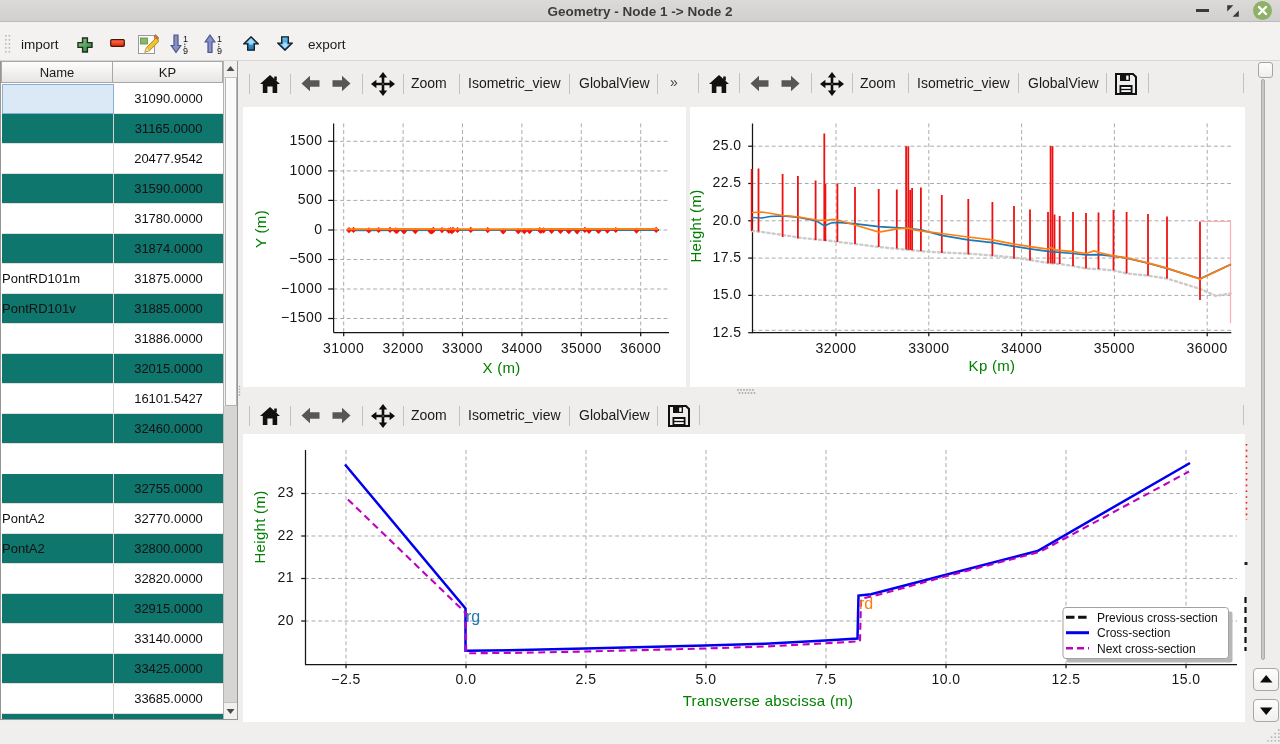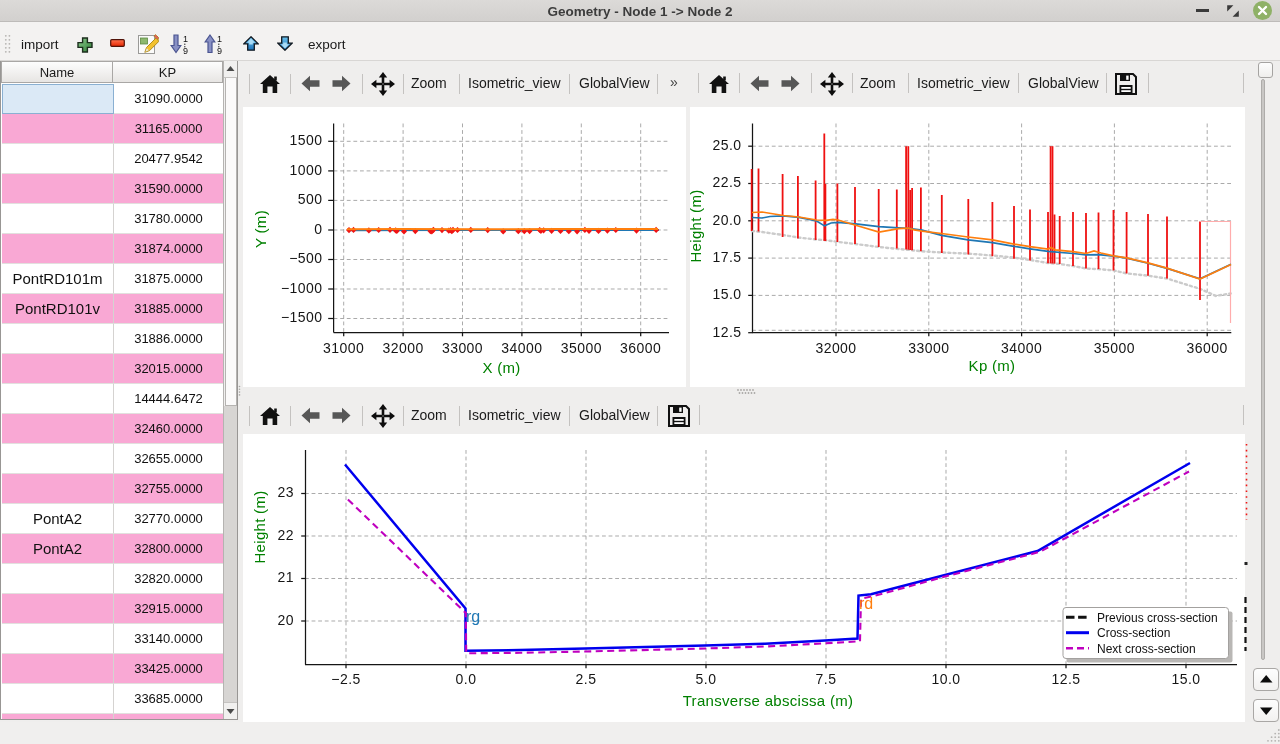--- a/index.html
+++ b/index.html
@@ -5,23 +5,23 @@
 .abs{position:absolute}
 #titlebar{position:absolute;left:0;top:0;width:1280px;height:22px;background:linear-gradient(#dcdad8,#d2d0ce);border-bottom:1px solid #bdbbb9}
 #title{position:absolute;width:100%;text-align:center;top:4px;font-size:13.5px;font-weight:bold;color:#3c3c3c}
 #toolbar{position:absolute;left:0;top:22px;width:1280px;height:39px;background:#f3f2f1;border-bottom:1px solid #d8d6d4}
 .tbtxt{position:absolute;font-size:13.5px;color:#1a1a1a}
 #statusbar{position:absolute;left:0;top:722px;width:1280px;height:22px;background:#f0efee}
 
 #tframe{position:absolute;left:0px;top:61px;width:238px;height:659px;background:#fff;border:1px solid #989694}
 .th{position:absolute;top:61px;height:22px;background:linear-gradient(#fdfdfd,#e7e5e3);border:1px solid #a9a7a5;font-size:13px;color:#1a1a1a;text-align:center;line-height:21px}
 .tr{position:absolute;left:1px;width:222px;height:30px;background:#fff}
-.tr.alt{background:#f9a8d4}
+.tr.alt{background:#0f766e}
 .tr.sel .tdn{background:#dbe9f6;border:1px solid #8ab0d2}
-.tdn{position:absolute;left:0;top:0;width:112px;height:30px;border-right:1px solid #d5d3d1;border-bottom:1px solid #e2e0de;font-size:15px;color:#111;text-align:center;line-height:29px}
+.tdn{position:absolute;left:0;top:0;width:112px;height:30px;border-right:1px solid #d5d3d1;border-bottom:1px solid #e2e0de;font-size:13px;color:#111;text-align:left;line-height:29px}
 .tdk{position:absolute;left:112px;top:0;width:110px;height:30px;border-right:1px solid #d5d3d1;border-bottom:1px solid #e2e0de;font-size:13px;color:#111;text-align:center;line-height:29px}
 
 .vsep{position:absolute;width:1px;height:20px;background:#c4c2c0}
 .navtxt{position:absolute;font-size:14px;color:#1a1a1a}
 .canvas{position:absolute;background:#fff}
 svg{position:absolute;left:0;top:0}
 svg text{font-family:"Liberation Sans",sans-serif}
 .ticklab{font-size:14px;letter-spacing:0.45px;fill:#151515}
 .axlab{font-size:15px;letter-spacing:0.3px;fill:#008000}
 </style></head><body>
@@ -165,29 +165,25 @@
     <div class="tr " style="top:241px">
       <div class="tdn"></div>
       <div class="tdk">31886.0000</div>
     </div>
     <div class="tr alt" style="top:271px">
       <div class="tdn"></div>
       <div class="tdk">32015.0000</div>
     </div>
     <div class="tr " style="top:301px">
       <div class="tdn"></div>
-      <div class="tdk">14444.6472</div>
+      <div class="tdk">16101.5427</div>
     </div>
     <div class="tr alt" style="top:331px">
       <div class="tdn"></div>
       <div class="tdk">32460.0000</div>
-    </div>
-    <div class="tr " style="top:361px">
-      <div class="tdn"></div>
-      <div class="tdk">32655.0000</div>
     </div>
     <div class="tr alt" style="top:391px">
       <div class="tdn"></div>
       <div class="tdk">32755.0000</div>
     </div>
     <div class="tr " style="top:421px">
       <div class="tdn">PontA2</div>
       <div class="tdk">32770.0000</div>
     </div>
     <div class="tr alt" style="top:451px">

